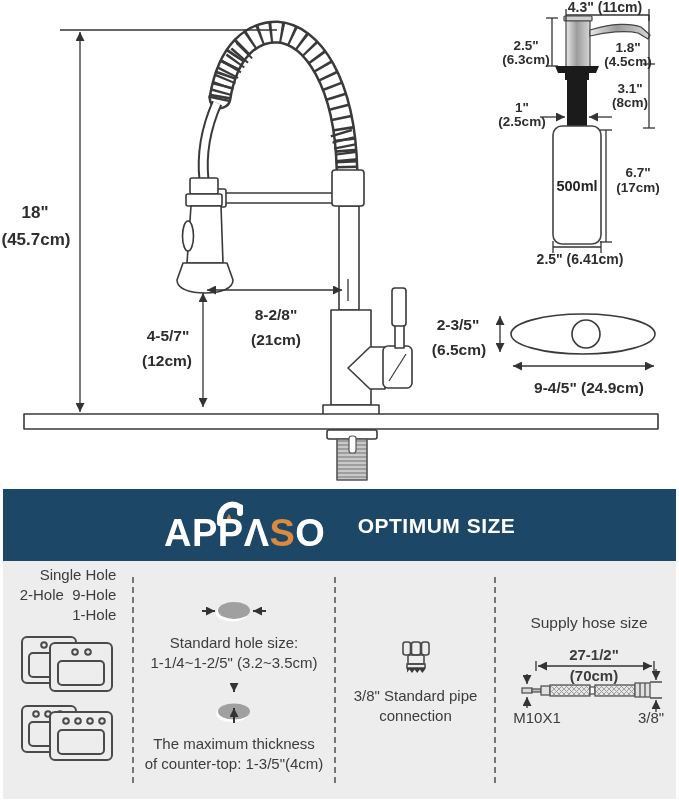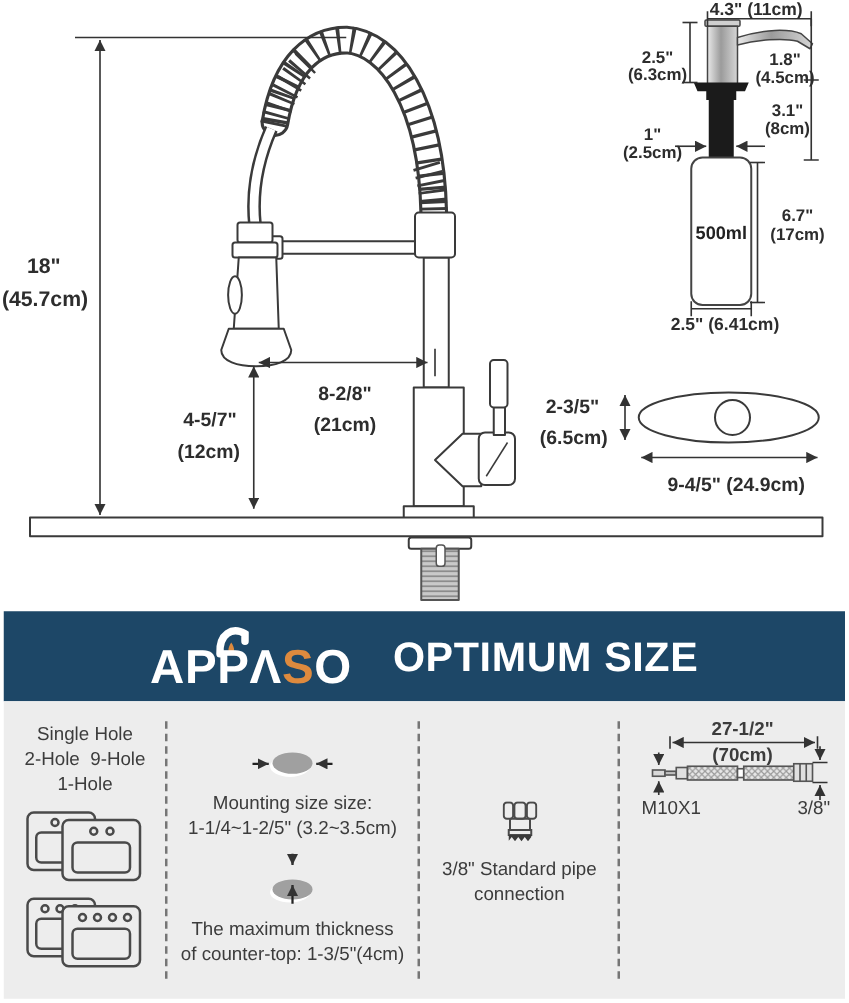--- a/index.html
+++ b/index.html
@@ -8,33 +8,33 @@
   
   .top-svg{position:absolute;left:0;top:0;}
   .dim{font:600 15.5px "Liberation Sans","DejaVu Sans",sans-serif;fill:#2d2d2d;}
   .dimbig{font:600 17px "Liberation Sans","DejaVu Sans",sans-serif;fill:#2d2d2d;}
   .dimsm{font:600 13.5px "Liberation Sans","DejaVu Sans",sans-serif;fill:#2d2d2d;}
   .dimmed{font:600 14px "Liberation Sans","DejaVu Sans",sans-serif;fill:#2d2d2d;}
   .bottlecap{font:700 14.5px "Liberation Sans","DejaVu Sans",sans-serif;fill:#222;}
   
   .band{position:absolute;left:3px;right:3px;top:489px;height:72px;background:#1d4767;
         display:flex;align-items:center;justify-content:center;gap:24px;}
-  .brand-title{color:#fff;font-size:33px;font-weight:800;letter-spacing:.5px;white-space:nowrap;margin-top:2px;}
+  .brand-title{color:#fff;font-size:21px;font-weight:800;letter-spacing:.5px;white-space:nowrap;margin-top:2px;}
   .logo-text{font:800 38px "Liberation Sans","DejaVu Sans",sans-serif;fill:#fff;letter-spacing:.5px;}
   
   .lower{position:absolute;left:3px;right:3px;top:561px;height:238px;background:#ededed;}
   .col{position:absolute;top:0;bottom:0;display:flex;flex-direction:column;align-items:center;}
   .col1{left:0;width:130px;}
   .col2{left:130px;width:202px;}
   .col3{left:332px;width:161px;}
   .col4{left:493px;width:186px;}
   .divider{position:absolute;top:16px;bottom:16px;width:0;border-left:2px dashed #767676;}
   .d1{left:129px;}.d2{left:331px;}.d3{left:491px;}
   .ptext{font-size:15px;color:#3c3c3c;line-height:20px;text-align:center;white-space:pre;}
-  .col1 .ptext{margin-top:17px;}
+  .col1 .ptext{margin-top:4px;text-align:right;}
   .sink{margin-top:9px;}
   .col2 .icon1{margin-top:36px;}
   .col2 .t1{margin-top:8px;white-space:pre;}
   .col2 .icon2{margin-top:8px;}
   .col2 .t2{margin-top:7px;white-space:pre;}
   .col3 .pipe-icon{margin-top:80px;}
   .col3 .ptext{margin-top:9px;}
   .col4 .ptext{margin-top:52px;font-size:15.5px;}
   .hose-svg{margin-top:6px;}
   .htext{font:400 15px "Liberation Sans","DejaVu Sans",sans-serif;fill:#3c3c3c;}
@@ -216,21 +216,21 @@
 
     <div class="divider d1"></div>
 
     <div class="col col2">
       <svg class="icon1" width="72" height="28" viewBox="0 0 72 28">
         <ellipse cx="34" cy="16" rx="16" ry="8.5" fill="#fff"></ellipse>
         <ellipse cx="36" cy="13.5" rx="16" ry="8.5" fill="#a0a0a0"></ellipse>
         <path d="M4,14 H17" stroke="#222" stroke-width="1.8" marker-end="url(#ah)"></path>
         <path d="M68,14 H55" stroke="#222" stroke-width="1.8" marker-end="url(#ah)"></path>
       </svg>
-      <div class="ptext t1"><span>Mounting size size:</span><br><span>1-1/4~1-2/5" (3.2~3.5cm)</span></div>
+      <div class="ptext t1"><span>Standard hole size:</span><br><span>1-1/4~1-2/5" (3.2~3.5cm)</span></div>
       <svg class="icon2" width="44" height="46" viewBox="0 0 44 46">
         <path d="M22,2 V11" stroke="#222" stroke-width="1.8" marker-end="url(#ah)"></path>
         <ellipse cx="20" cy="33" rx="16" ry="8" fill="#fff"></ellipse>
         <ellipse cx="22" cy="30.5" rx="16" ry="8" fill="#a0a0a0"></ellipse>
         <path d="M22,42 V27" stroke="#222" stroke-width="1.8" marker-end="url(#ah)"></path>
       </svg>
       <div class="ptext t2"><span>The maximum thickness</span><br><span>of counter-top: 1-3/5"(4cm)</span></div>
     </div>
 
     <div class="divider d2"></div>
@@ -245,20 +245,21 @@
           <rect x="5" y="23" width="18" height="4"></rect>
         </g>
         <path d="M5,27 L23,27 L23,28.5 L20.4,32 L17.8,28.5 L15.2,32 L12.6,28.5 L10,32 L7.4,28.5 L5,31.5 Z" fill="#3a3a3a"></path>
       </svg>
       <div class="ptext"><span>3/8" Standard pipe</span><br><span>connection</span></div>
     </div>
 
     <div class="divider d3"></div>
 
     <div class="col col4">
+      <div class="ptext">Supply hose size</div>
       <svg class="hose-svg" width="170" height="90" viewBox="0 0 170 90">
         <text class="htext" x="90" y="21" text-anchor="middle" style="font-weight:600">27-1/2"</text>
         <g stroke="#333" stroke-width="1.3" fill="none">
           <path d="M34,27 H148" marker-start="url(#ah)" marker-end="url(#ah)"></path>
           <path d="M32,22 V32"></path>
             <path d="M150,22 V32"></path>
         </g>
         <text class="htext" x="90" y="42" text-anchor="middle" style="font-weight:600">(70cm)</text>
 
         <g stroke="#555" stroke-width="1.3">

